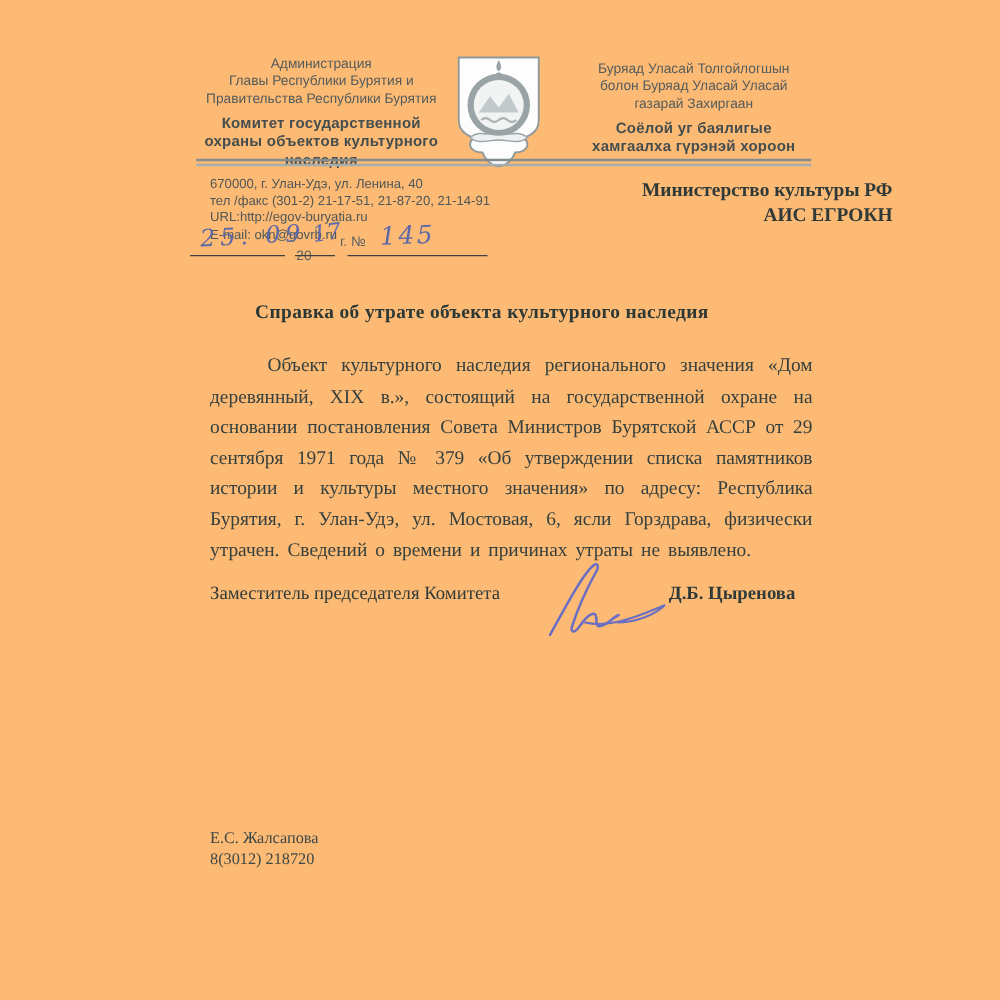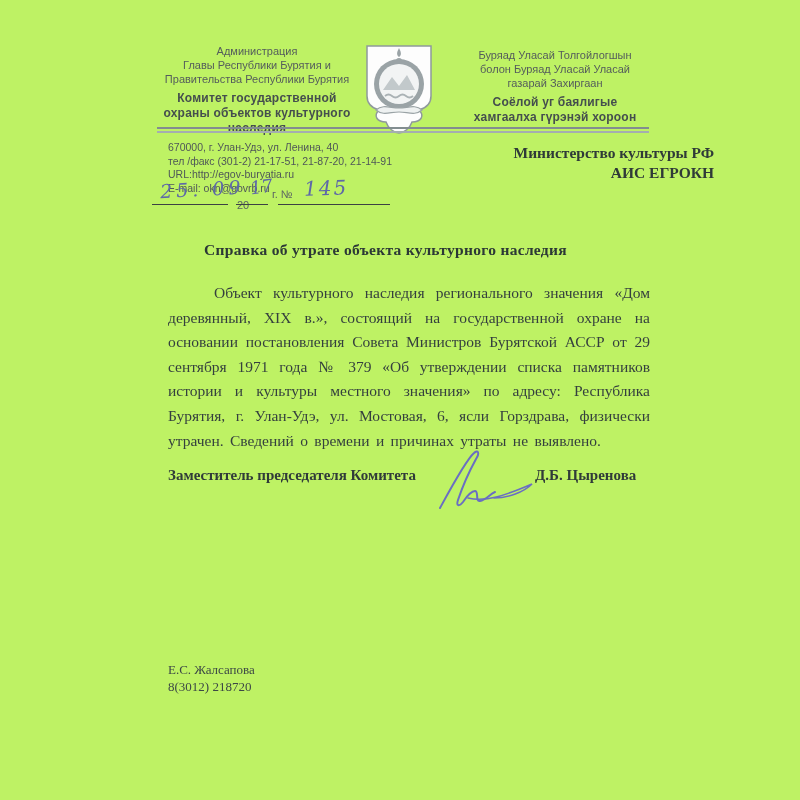--- a/index.html
+++ b/index.html
@@ -4,21 +4,21 @@
 <style>
   html,body{margin:0;padding:0;}
   body{
     width:800px;height:800px;
     background:#f4f4f2;
     font-family:"Liberation Sans", sans-serif;
   }
   .page{
     position:relative;
     width:800px;height:800px;
-    background:#bef264;
+    background:#fdba74;
     overflow:hidden;
     color:#3a4442;
   }
   
   .lh-left{
     position:absolute;left:148px;top:44px;width:218px;
     text-align:center;color:#545c5c;
     font-size:11px;line-height:14px;
   }
   .lh-right{
@@ -71,21 +71,21 @@
     position:absolute;left:168px;top:281px;width:482px;
     font-family:"Liberation Serif", serif;
     font-size:15.5px;line-height:24.6px;color:#35403e;
     text-align:justify;text-indent:46px;word-spacing:2.5px;
   }
   
   .sig-row{position:absolute;left:168px;top:467px;width:482px;}
   .sig-label{
     position:absolute;left:0;top:0;
     font-family:"Liberation Serif", serif;
-    font-weight:bold;font-size:15px;color:#303b39;white-space:nowrap;
+    font-weight:normal;font-size:15px;color:#303b39;white-space:nowrap;
   }
   .sig-name{
     position:absolute;left:367px;top:0;
     font-family:"Liberation Serif", serif;
     font-weight:bold;font-size:15px;color:#303b39;white-space:nowrap;
   }
   .sig-ink{position:absolute;left:428px;top:446px;width:120px;height:70px;}
   
   .footer{
     position:absolute;left:168px;top:662px;

